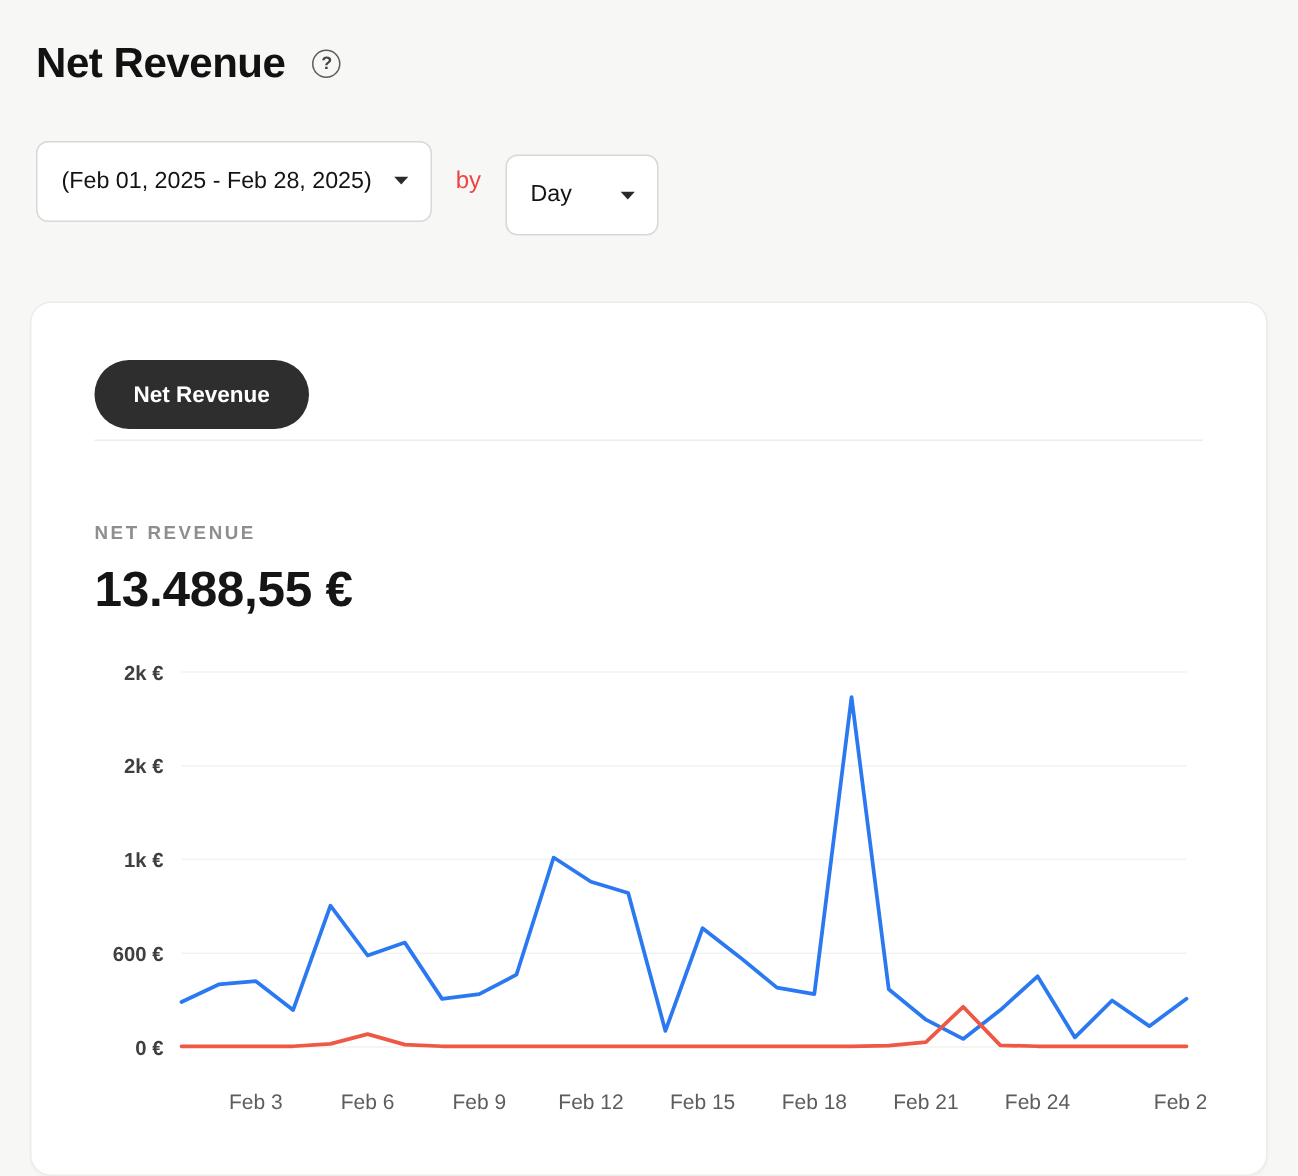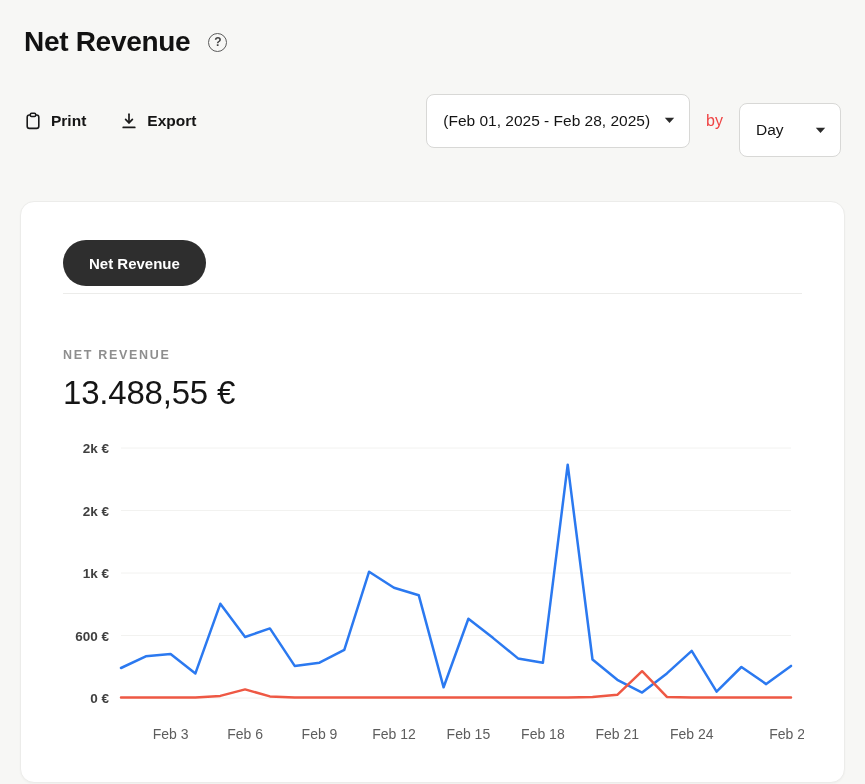--- a/index.html
+++ b/index.html
@@ -56,55 +56,38 @@
     font-family: inherit; font-size: 15px; cursor: pointer;
     display: inline-flex; align-items: center;
   }
   .tab.active { background: #2e2e2e; color: #ffffff; font-weight: 700; border: none; }
   .tab.inactive { background: #ffffff; color: #1d1d1d; font-weight: 500; border: 1px solid #dddddb; }
   .divider { height: 1px; background: #ececea; margin-top: 7px; }
 
   
   .metric { margin-top: 54px; }
   .metric-label { font-size: 12.5px; font-weight: 700; letter-spacing: 1.7px; color: #8e8e8e; }
-  .metric-value { margin-top: 12px; font-size: 33px; font-weight: 400; color: #151515; letter-spacing: -0.2px; }
+  .metric-value { margin-top: 12px; font-size: 33px; font-weight: 700; color: #151515; letter-spacing: -0.2px; }
 
   
   .chart { margin-top: 24px; }
   .ytick { font: 600 13.5px "Liberation Sans", sans-serif; fill: #3f3f3f; }
   .xtick { font: 500 14px "Liberation Sans", sans-serif; fill: #5d5d5d; }
 </style>
 </head>
 <body>
 
 <div class="page">
 
   <div class="header-row">
     <h1 class="page-title">Net Revenue</h1>
     <button class="help">?</button>
   </div>
 
   <div class="toolbar">
-    <div class="toolbar-left">
-      <button class="textbtn">
-        <svg class="icon18" viewBox="0 0 18 18">
-          <rect x="3.2" y="3" width="11.6" height="13.4" rx="2.2" fill="none" stroke="#1a1a1a" stroke-width="1.6"></rect>
-          <rect x="6.3" y="1.3" width="5.4" height="3.2" rx="1.2" fill="#f7f7f5" stroke="#1a1a1a" stroke-width="1.5"></rect>
-        </svg>
-        <span>Print</span>
-      </button>
-      <button class="textbtn">
-        <svg class="icon18" viewBox="0 0 18 18">
-          <path d="M9 2.2 V10.6" fill="none" stroke="#1a1a1a" stroke-width="1.7" stroke-linecap="round"></path>
-          <path d="M5.6 7.4 L9 10.9 L12.4 7.4" fill="none" stroke="#1a1a1a" stroke-width="1.7" stroke-linecap="round" stroke-linejoin="round"></path>
-          <path d="M3.2 15.4 H14.8" fill="none" stroke="#1a1a1a" stroke-width="1.7" stroke-linecap="round"></path>
-        </svg>
-        <span>Export</span>
-      </button>
-    </div>
     <div class="toolbar-right">
       <button class="select">
         <span>(Feb 01, 2025 - Feb 28, 2025)</span>
         <svg class="caret" width="11" height="7" viewBox="0 0 11 7">
           <path d="M0.8 0.8 L5.5 6 L10.2 0.8 Z" fill="#2a2a2a"></path>
         </svg>
       </button>
       <span class="by">by</span>
       <button class="select day">
         <span>Day</span>

